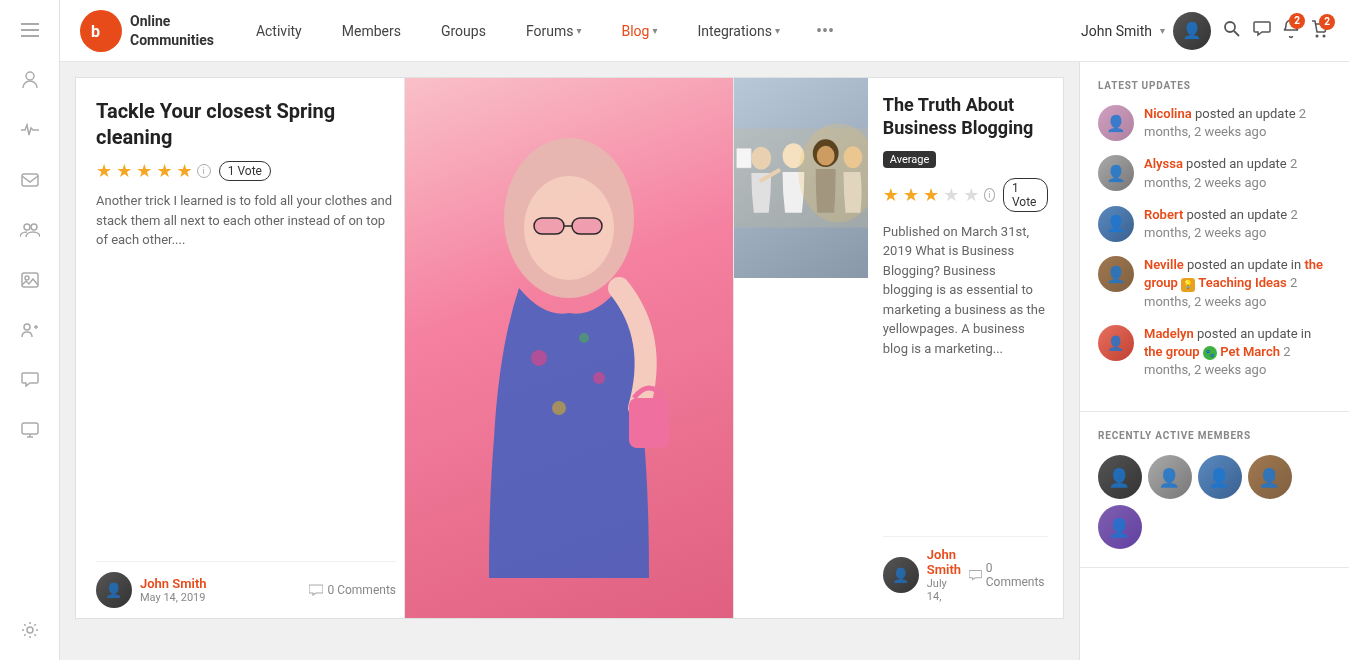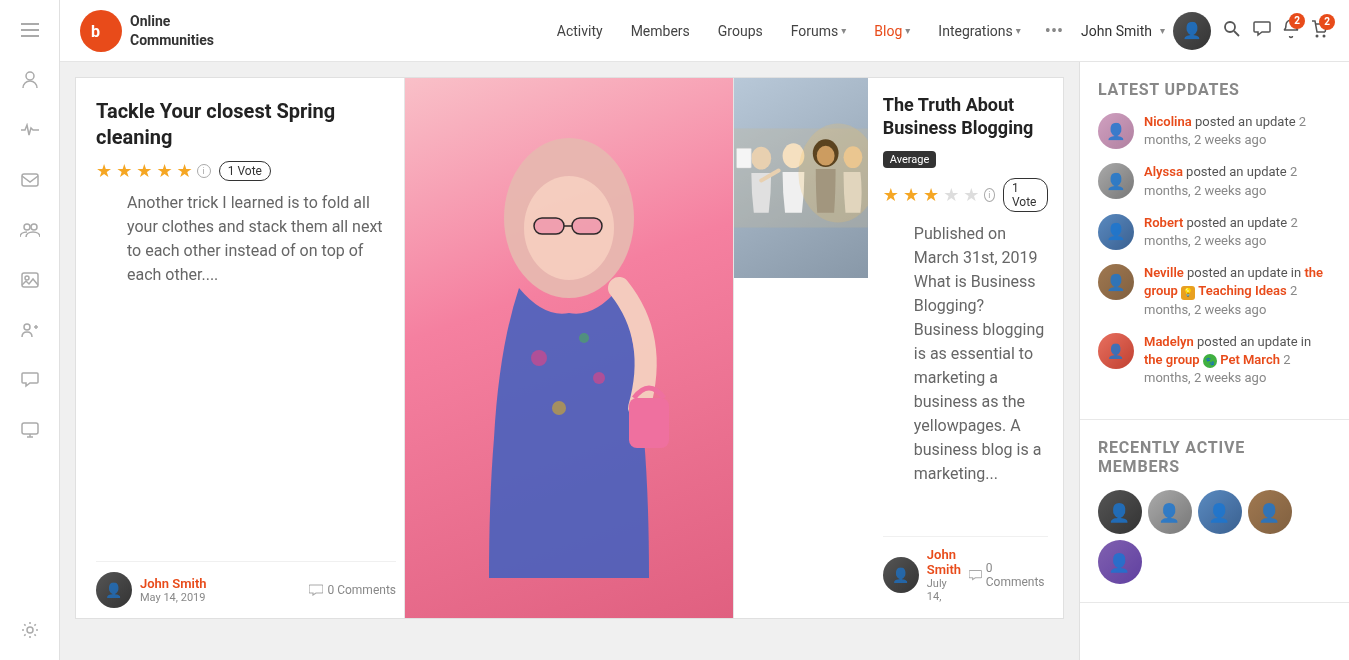--- a/index.html
+++ b/index.html
@@ -10,21 +10,21 @@
     .sidebar-left { width: 60px; background: #fff; border-right: 1px solid #e0e0e0; display: flex; flex-direction: column; align-items: center; padding: 15px 0; gap: 20px; flex-shrink: 0; }
     .sidebar-icon { width: 30px; height: 30px; display: flex; align-items: center; justify-content: center; color: #aaa; font-size: 16px; cursor: pointer; }
     .sidebar-icon.bottom { margin-top: auto; }
     .main-content { flex: 1; display: flex; flex-direction: column; overflow: hidden; }
 
     
     .top-nav { background: #fff; border-bottom: 1px solid #e5e5e5; display: flex; align-items: center; padding: 0 20px; height: 62px; flex-shrink: 0; gap: 10px; }
     .logo-area { display: flex; align-items: center; gap: 8px; margin-right: 20px; }
     .logo-circle { width: 42px; height: 42px; background: #e84b1a; border-radius: 50%; display: flex; align-items: center; justify-content: center; color: #fff; font-weight: bold; font-size: 18px; }
     .logo-text { font-size: 14px; font-weight: 700; color: #333; line-height: 1.3; }
-    .nav-items { display: flex; align-items: center; gap: 4px; flex: 1; justify-content: flex-end; }
+    .nav-items { display: flex; align-items: center; gap: 16px; flex: 1; }
     .nav-item { padding: 8px 12px; color: #444; text-decoration: none; font-size: 14px; cursor: pointer; white-space: nowrap; }
     .nav-item.active { color: #e84b1a; }
     .nav-item-dropdown { display: flex; align-items: center; gap: 3px; }
     .nav-dots { color: #888; font-size: 18px; padding: 8px; cursor: pointer; }
     .nav-right { display: flex; align-items: center; gap: 12px; margin-left: auto; }
     .user-area { display: flex; align-items: center; gap: 8px; cursor: pointer; }
     .user-name { font-size: 14px; color: #333; }
     .user-avatar { width: 38px; height: 38px; border-radius: 50%; background: #ccc; overflow: hidden; display: flex; align-items: center; justify-content: center; }
     .user-avatar-img { width: 100%; height: 100%; background: linear-gradient(135deg, #888 0%, #555 100%); }
     .nav-icon-btn { position: relative; cursor: pointer; color: #555; font-size: 18px; }
@@ -39,34 +39,34 @@
     .blog-card { background: #fff; border-right: 1px solid #e5e5e5; overflow: hidden; }
     .blog-card:last-child { border-right: none; }
     .blog-card-title { font-size: 20px; font-weight: 700; color: #222; line-height: 1.3; margin-bottom: 10px; }
     .stars-row { display: flex; align-items: center; gap: 4px; margin-bottom: 10px; }
     .star { font-size: 18px; }
     .star-full { color: #f5a623; }
     .star-half { color: #f5a623; }
     .star-empty { color: #ddd; }
     .vote-badge { background: transparent; border: 1px solid #333; border-radius: 12px; padding: 2px 8px; font-size: 12px; color: #333; margin-left: 4px; }
     .info-icon { width: 14px; height: 14px; border: 1px solid #aaa; border-radius: 50%; display: inline-flex; align-items: center; justify-content: center; font-size: 9px; color: #aaa; cursor: pointer; }
-    .blog-card-excerpt { font-size: 16px; color: #666; line-height: 1.5; margin-bottom: 15px; margin-left: 31px; }
+    .blog-card-excerpt { font-size: 13px; color: #666; line-height: 1.5; margin-bottom: 15px; }
     .author-avatar { width: 36px; height: 36px; border-radius: 50%; background: #888; flex-shrink: 0; }
     .author-info { flex: 1; }
     .author-name { font-size: 13px; font-weight: 600; color: #e84b1a; }
     .author-date { font-size: 11px; color: #888; }
     .comment-count { display: flex; align-items: center; gap: 4px; font-size: 12px; color: #888; margin-left: auto; }
 
     
     .tooltip-badge { background: #333; color: #fff; border-radius: 4px; padding: 2px 7px; font-size: 11px; position: relative; }
 
     
     .right-sidebar { width: 270px; background: #fff; border-left: 1px solid #e0e0e0; overflow-y: auto; padding: 0; flex-shrink: 0; }
     .sidebar-section { padding: 18px; border-bottom: 1px solid #e8e8e8; }
-    .sidebar-section-title { font-size: 16px; font-weight: 700; letter-spacing: 0.8px; color: #888; text-transform: uppercase; margin-bottom: 14px; }
+    .sidebar-section-title { font-size: 10px; font-weight: 700; letter-spacing: 0.8px; color: #888; text-transform: uppercase; margin-bottom: 14px; }
     .update-item { display: flex; gap: 10px; margin-bottom: 14px; align-items: flex-start; }
     .update-avatar { width: 36px; height: 36px; border-radius: 50%; flex-shrink: 0; }
     .update-text { font-size: 13px; color: #555; line-height: 1.4; }
     .update-text a { color: #e84b1a; font-weight: 600; text-decoration: none; cursor: pointer; }
     .update-text .time { color: #888; }
     .members-row { display: flex; gap: 6px; flex-wrap: wrap; padding: 14px 18px; }
     .member-avatar { width: 44px; height: 44px; border-radius: 50%; background: #bbb; overflow: hidden; }
     .av-gray { background: linear-gradient(135deg, #aaa, #777); }
     .av-blue { background: linear-gradient(135deg, #5a8ac0, #3a6090); }
     .av-brown { background: linear-gradient(135deg, #a07850, #806040); }

